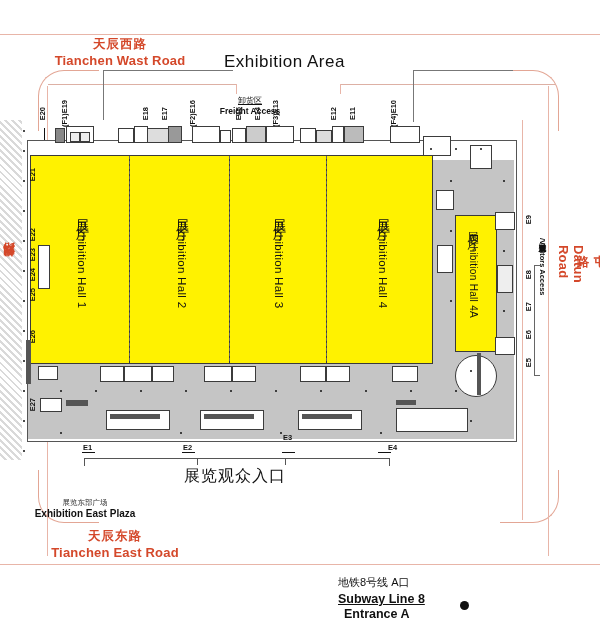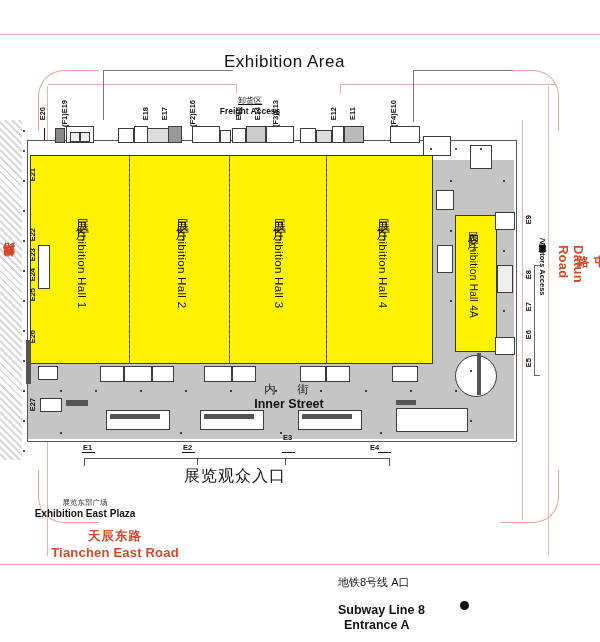--- a/index.html
+++ b/index.html
@@ -115,20 +115,24 @@
   <div class="corner" style="left:38px;top:70px;width:60px;height:60px;border-width:1px;"></div>
   <div class="corner-bl" style="left:38px;top:470px;width:60px;height:52px;"></div>
   <div class="corner-tr" style="left:500px;top:70px;width:58px;height:60px;"></div>
   <div class="corner-br" style="left:500px;top:470px;width:58px;height:52px;"></div>
 
   <div class="hatch" style="left:0;top:120px;width:22px;height:340px;"></div>
   <div class="guide-v" style="left:47px;top:86px;height:470px;"></div>
   <div class="guide-v" style="left:548px;top:86px;height:470px;"></div>
   <div class="guide-v" style="left:522px;top:120px;height:400px;"></div>
 
+  <div class="abs center" style="left:30px;top:36px;width:180px;">
+    <div class="road-cn">天辰西路</div>
+    <div class="road-en">Tianchen Wast Road</div>
+  </div>
 
   <div class="abs center" style="left:25px;top:528px;width:180px;">
     <div class="road-cn">天辰东路</div>
     <div class="road-en">Tianchen East Road</div>
   </div>
 
   <div class="abs" style="left:556px;top:245px;">
     <div class="road-cn vert-cw" style="position:absolute;left:18px;top:0;">大屯路</div>
     <div class="road-en vert-cw" style="position:absolute;left:0px;top:0;">Datun Road</div>
   </div>
@@ -314,47 +318,43 @@
   <div class="dot" style="left:23px;top:360px;"></div>
   <div class="dot" style="left:23px;top:390px;"></div>
   <div class="dot" style="left:23px;top:420px;"></div>
   <div class="dot" style="left:23px;top:450px;"></div>
   <div class="dot" style="left:23px;top:130px;"></div>
 
   <div class="dot" style="left:430px;top:148px;"></div>
   <div class="dot" style="left:455px;top:148px;"></div>
   <div class="dot" style="left:480px;top:148px;"></div>
 
-  <div class="abs center" style="left:234px;top:382px;width:110px;">
-    <div class="inner-cn">内　街</div>
-    <div class="inner-en">Inner Street</div>
-  </div>
 
   <div class="gate-h" style="left:83px;top:443px;">E1</div>
   <div class="gate-ul" style="left:82px;top:452px;width:13px;"></div>
   <div class="gate-h" style="left:183px;top:443px;">E2</div>
   <div class="gate-ul" style="left:182px;top:452px;width:13px;"></div>
   <div class="gate-h" style="left:283px;top:433px;">E3</div>
   <div class="gate-ul" style="left:282px;top:452px;width:13px;"></div>
-  <div class="gate-h" style="left:361px;top:443px;padding-left:9px;">E4</div>
+  <div class="gate-h" style="left:379px;top:443px;padding-left:9px;">E4</div>
   <div class="gate-ul" style="left:378px;top:452px;width:13px;"></div>
 
   <div class="bracket-up" style="left:84px;top:458px;width:304px;height:7px;"></div>
   <div class="abs" style="left:197px;top:458px;width:1px;height:7px;background:#555;"></div>
   <div class="abs" style="left:285px;top:458px;width:1px;height:7px;background:#555;"></div>
 
   <div class="abs center" style="left:160px;top:466px;width:150px;">
     <div class="visitor-cn">展览观众入口</div>
   </div>
 
   <div class="abs center" style="left:30px;top:498px;width:110px;">
     <div class="plaza-cn">展览东部广场</div>
     <div class="plaza-en">Exhibition East Plaza</div>
   </div>
 
   <div class="abs" style="left:338px;top:575px;">
     <div class="legend-cn">地铁8号线  A口</div>
-    <div class="legend-en" style="margin-top:13px;">Subway Line 8</div>
+    <div class="legend-en" style="margin-top:2px;text-decoration:underline;">Subway Line 8</div>
     <div class="legend-en" style="margin-top:1px;padding-left:6px;">Entrance A</div>
   </div>
   <div class="subway-dot" style="left:460px;top:601px;"></div>
 
 </div>
 
 </body></html>

